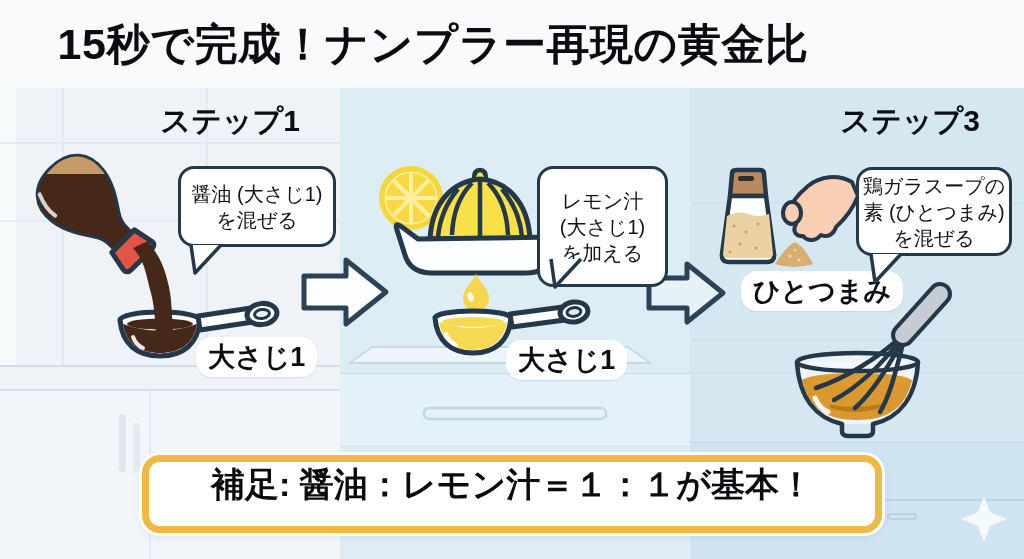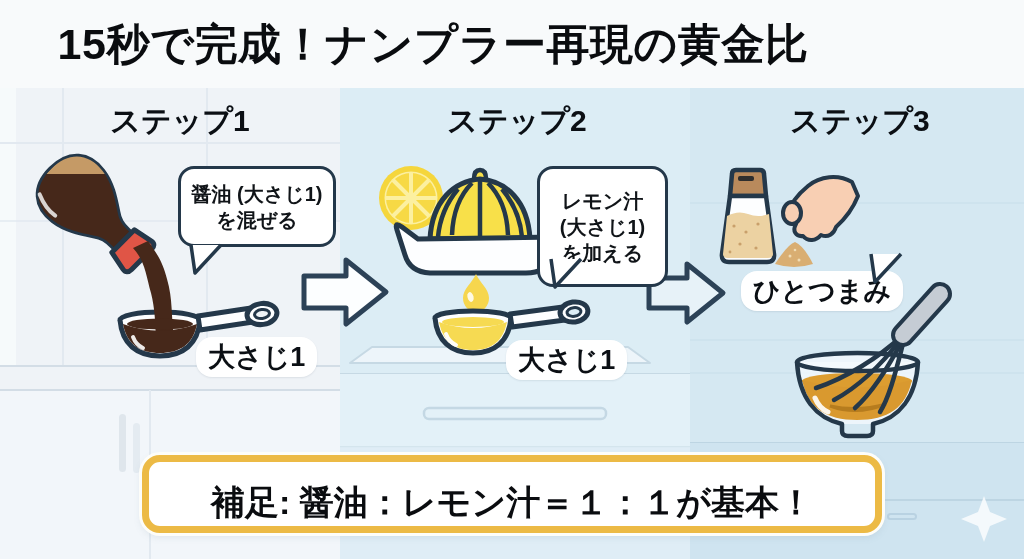--- a/index.html
+++ b/index.html
@@ -1,31 +1,31 @@
 <!DOCTYPE html>
 <html><head>
 <meta charset="utf-8">
 <style>
   html,body{margin:0;padding:0;}
   body{font-family:"Liberation Sans","DejaVu Sans",sans-serif;background:#e9eef3;}
   .canvas{position:relative;width:1024px;height:559px;overflow:hidden;background:#f8fafb;}
   .abs{position:absolute;}
   .title{left:0;top:16px;width:866px;text-align:center;font-size:43px;font-weight:900;
          color:#0a0c0f;letter-spacing:0.5px;z-index:6;}
-  .step-header{width:240px;text-align:center;font-size:30px;font-weight:800;color:#0b0f14;z-index:6;}
+  .step-header{width:240px;text-align:right;font-size:30px;font-weight:800;color:#0b0f14;z-index:6;}
   .bubble{background:#ffffff;border:3.5px solid #24384a;border-radius:16px;z-index:7;
           display:flex;flex-direction:column;align-items:center;justify-content:center;
-          box-sizing:border-box;font-weight:700;color:#101418;font-size:20px;line-height:1.3;
+          box-sizing:border-box;font-weight:400;color:#101418;font-size:20px;line-height:1.3;
           text-align:center;white-space:nowrap;}
   .tail{z-index:8;}
   .pill{background:#ffffff;border-radius:16px;padding:2px 12px;font-size:27px;font-weight:800;
         color:#0b0f14;z-index:7;white-space:nowrap;box-shadow:0 1px 2px rgba(40,60,80,.10);}
   .footer-note{left:142px;top:455px;width:740px;height:78px;background:#ffffff;
         border:7px solid #ecba45;border-radius:18px;box-sizing:border-box;z-index:9;
-        display:flex;align-items:flex-end;justify-content:center;font-size:34px;font-weight:900;
+        display:flex;align-items:flex-start;justify-content:center;font-size:34px;font-weight:900;
         color:#0a0c0f;white-space:nowrap;box-shadow:0 0 0 3px #fdfdf9,0 3px 8px rgba(100,120,140,.18);}
   .layer0{z-index:0;} .layer2{z-index:2;} .layer3{z-index:3;}
 </style>
 </head>
 <body>
 
 <div class="canvas">
 
   <svg class="abs layer0" style="left:0;top:0" width="1024" height="559" viewBox="0 0 1024 559">
     <rect x="0" y="0" width="1024" height="88" fill="#f8fafb"></rect>
@@ -62,21 +62,20 @@
     </g>
     <line x1="690" y1="443" x2="1024" y2="443" stroke="#bdd5e3" stroke-width="2"></line>
     <rect x="690" y="443" width="334" height="116" fill="#cfe4f0"></rect>
     <line x1="885" y1="500" x2="1024" y2="500" stroke="#bdd5e3" stroke-width="2"></line>
     <rect x="888" y="514" width="28" height="5" rx="2.5" fill="none" stroke="#b9d2e2" stroke-width="2"></rect>
     <path d="M984,496 L990,512 L1007,519 L990,526 L984,542 L978,526 L961,519 L978,512 Z" fill="#f6fafc" opacity="0.95"></path>
   </svg>
 
   <div class="abs title">15秒で完成！ナンプラー再現の黄金比</div>
   <div class="abs step-header" style="left:60px;top:101px">ステップ1</div>
-  <div class="abs step-header" style="left:397px;top:101px">ステップ2</div>
   <div class="abs step-header" style="left:740px;top:101px">ステップ3</div>
 
   <svg class="abs layer2" style="left:298px;top:254px" width="94" height="76" viewBox="0 0 94 76">
     <polygon points="6,22 48,22 48,6 88,38 48,70 48,54 6,54" fill="#fcfeff" stroke="#2c4257" stroke-width="5" stroke-linejoin="round"></polygon>
   </svg>
   <svg class="abs layer2" style="left:644px;top:258px" width="84" height="70" viewBox="0 0 84 70">
     <polygon points="5,20 43,20 43,6 79,35 43,64 43,50 5,50" fill="#e7f2f8" stroke="#2c4257" stroke-width="5" stroke-linejoin="round"></polygon>
   </svg>
 
   <svg class="abs layer3" style="left:15px;top:145px" width="290" height="235" viewBox="0 0 290 235">
@@ -218,20 +217,25 @@
 
   <div class="abs bubble" style="left:537px;top:166px;width:131px;height:121px">
     <span>レモン汁</span>
     <span>(大さじ1)</span>
     <span>を加える</span>
   </div>
   <svg class="abs tail" style="left:548px;top:257px" width="40" height="34" viewBox="0 0 40 34">
     <path d="M33,2 L7,30 L3,2" fill="#ffffff" stroke="#24384a" stroke-width="3.5" stroke-linejoin="round"></path>
   </svg>
 
+  <div class="abs bubble" style="left:856px;top:167px;width:156px;height:89px">
+    <span>鶏ガラスープの</span>
+    <span>素 (ひとつまみ)</span>
+    <span>を混ぜる</span>
+  </div>
   <svg class="abs tail" style="left:868px;top:252px" width="40" height="34" viewBox="0 0 40 34">
     <path d="M33,2 L7,30 L3,2" fill="#ffffff" stroke="#24384a" stroke-width="3.5" stroke-linejoin="round"></path>
   </svg>
 
   <div class="abs pill" style="left:196px;top:337px">大さじ1</div>
   <div class="abs pill" style="left:506px;top:340px">大さじ1</div>
   <div class="abs pill" style="left:741px;top:271px">ひとつまみ</div>
 
   <div class="abs footer-note">
     <span>補足: 醤油：レモン汁＝１：１が基本！</span>

